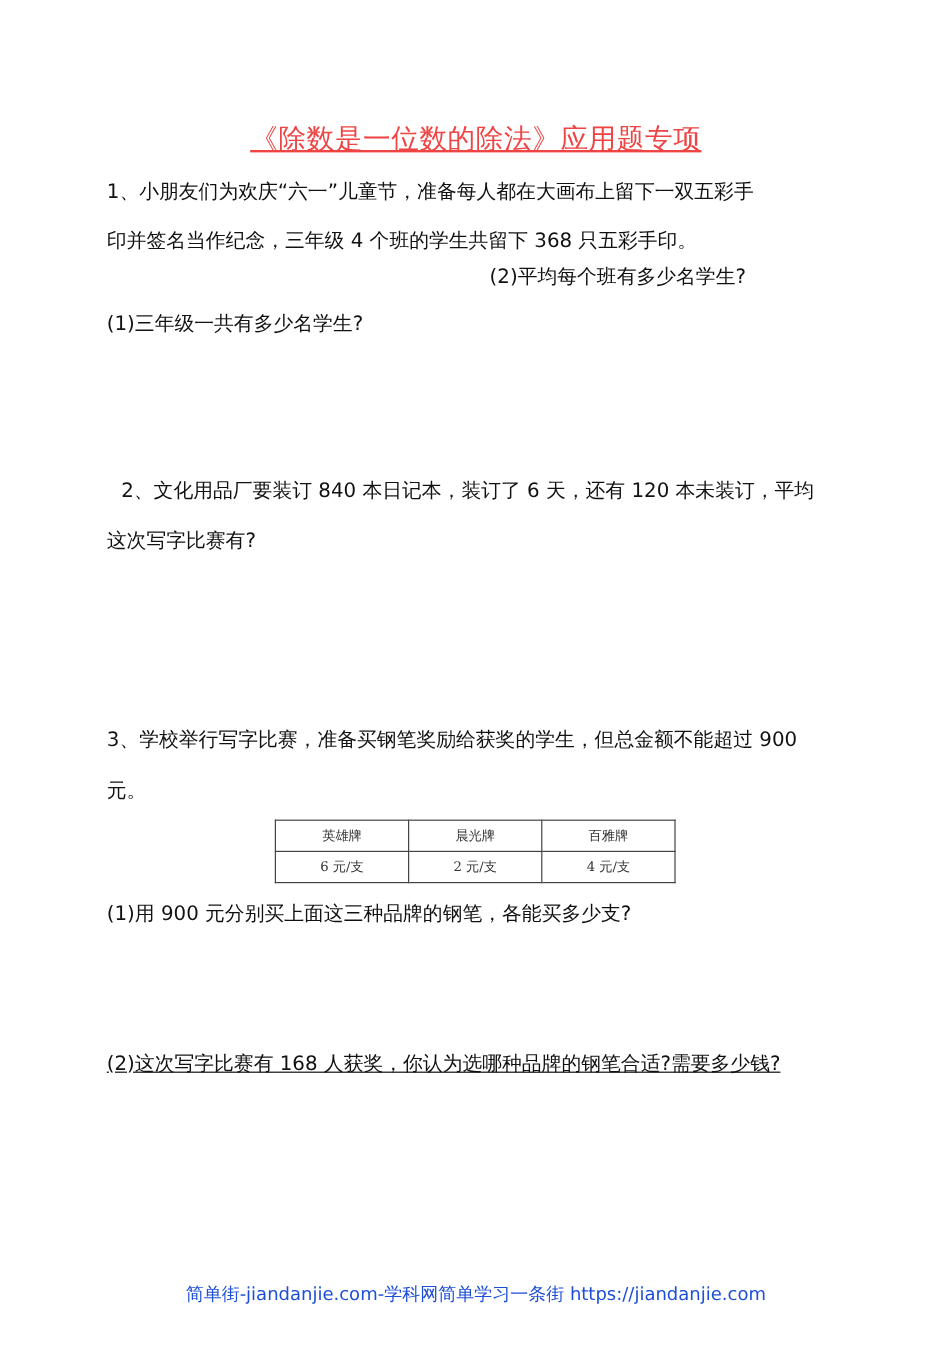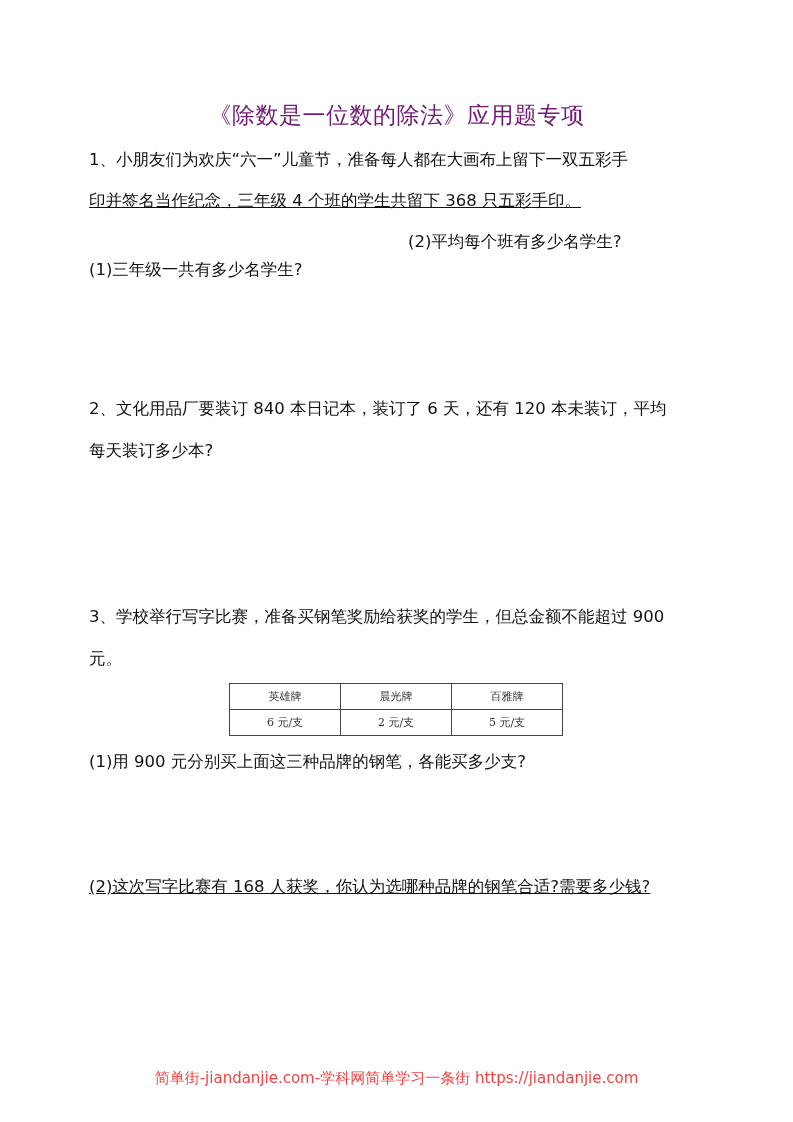--- a/index.html
+++ b/index.html
@@ -1,61 +1,61 @@
 <!DOCTYPE html>
 <html><head>
 <meta charset="utf-8">
 <style>
   html, body { margin: 0; padding: 0; background: #ffffff; }
   body { width: 793px; height: 1122px; position: relative; overflow: hidden;
          font-family: "DejaVu Sans", "Liberation Sans", sans-serif; color: #111; }
   .title { position: absolute; top: 100px; left: 0; width: 793px; text-align: center;
-           font-size: 23px; letter-spacing: 0.5px; color: #701a75; }
+           font-size: 23px; letter-spacing: 0.5px; color: #ef4444; text-decoration: underline; }
   .line { position: absolute; left: 89px; font-size: 16.5px; white-space: nowrap; color: #111; }
   .sub2 { position: absolute; left: 408px; font-size: 16.5px; white-space: nowrap; color: #111; }
   table.price { position: absolute; top: 683px; left: 229px; width: 334px; border-collapse: collapse;
                 font-family: "DejaVu Serif", "Liberation Serif", serif; font-size: 11px; color: #333; }
   table.price td { border: 1px solid #444; text-align: center; height: 23px; width: 33.3%; }
   table.price { border: 1.5px solid #222; padding-left: 34px; }
   .footer { position: absolute; top: 1069px; left: 0; width: 793px; text-align: center;
-            font-size: 15px; color: #ef4444; }
+            font-size: 15px; color: #1d4ed8; }
 </style>
 </head>
 <body>
 
 <div>
   <div class="title">《除数是一位数的除法》应用题专项</div>
 
   <div>
     <div class="line" style="top:149px;">1、小朋友们为欢庆“六一”儿童节，准备每人都在大画布上留下一双五彩手</div>
-    <div class="line" style="top:190px;text-decoration:underline;">印并签名当作纪念，三年级 4 个班的学生共留下 368 只五彩手印。</div>
+    <div class="line" style="top:190px;">印并签名当作纪念，三年级 4 个班的学生共留下 368 只五彩手印。</div>
     <div class="line" style="top:231px;margin-top:28px;">(1)三年级一共有多少名学生?</div>
-    <div class="sub2" style="top:231px;">(2)平均每个班有多少名学生?</div>
+    <div class="sub2" style="top:220px;">(2)平均每个班有多少名学生?</div>
   </div>
 
   <div>
-    <div class="line" style="top:398px;">2、文化用品厂要装订 840 本日记本，装订了 6 天，还有 120 本未装订，平均</div>
-    <div class="line" style="top:440px;">每天装订多少本?</div>
+    <div class="line" style="top:398px;margin-left:12px;">2、文化用品厂要装订 840 本日记本，装订了 6 天，还有 120 本未装订，平均</div>
+    <div class="line" style="top:440px;">这次写字比赛有?</div>
   </div>
 
   <div>
     <div class="line" style="top:606px;">3、学校举行写字比赛，准备买钢笔奖励给获奖的学生，但总金额不能超过 900</div>
     <div class="line" style="top:648px;">元。</div>
 
     <table class="price">
       <tbody>
           <tr>
         <td>英雄牌</td>
         <td>晨光牌</td>
         <td>百雅牌</td>
       </tr>
       <tr>
         <td>6 元/支</td>
         <td>2 元/支</td>
-        <td>5 元/支</td>
+        <td>4 元/支</td>
       </tr>
     </tbody>
       </table>
 
     <div class="line" style="top:751px;">(1)用 900 元分别买上面这三种品牌的钢笔，各能买多少支?</div>
     <div class="line" style="top:876px;text-decoration:underline;">(2)这次写字比赛有 168 人获奖，你认为选哪种品牌的钢笔合适?需要多少钱?</div>
   </div>
 
   <div class="footer">简单街-jiandanjie.com-学科网简单学习一条街 https://jiandanjie.com</div>
 </div>

